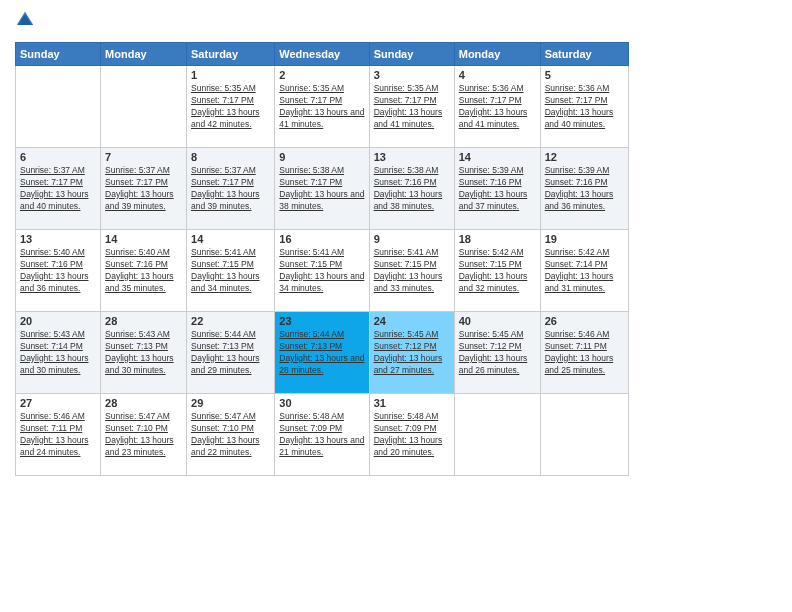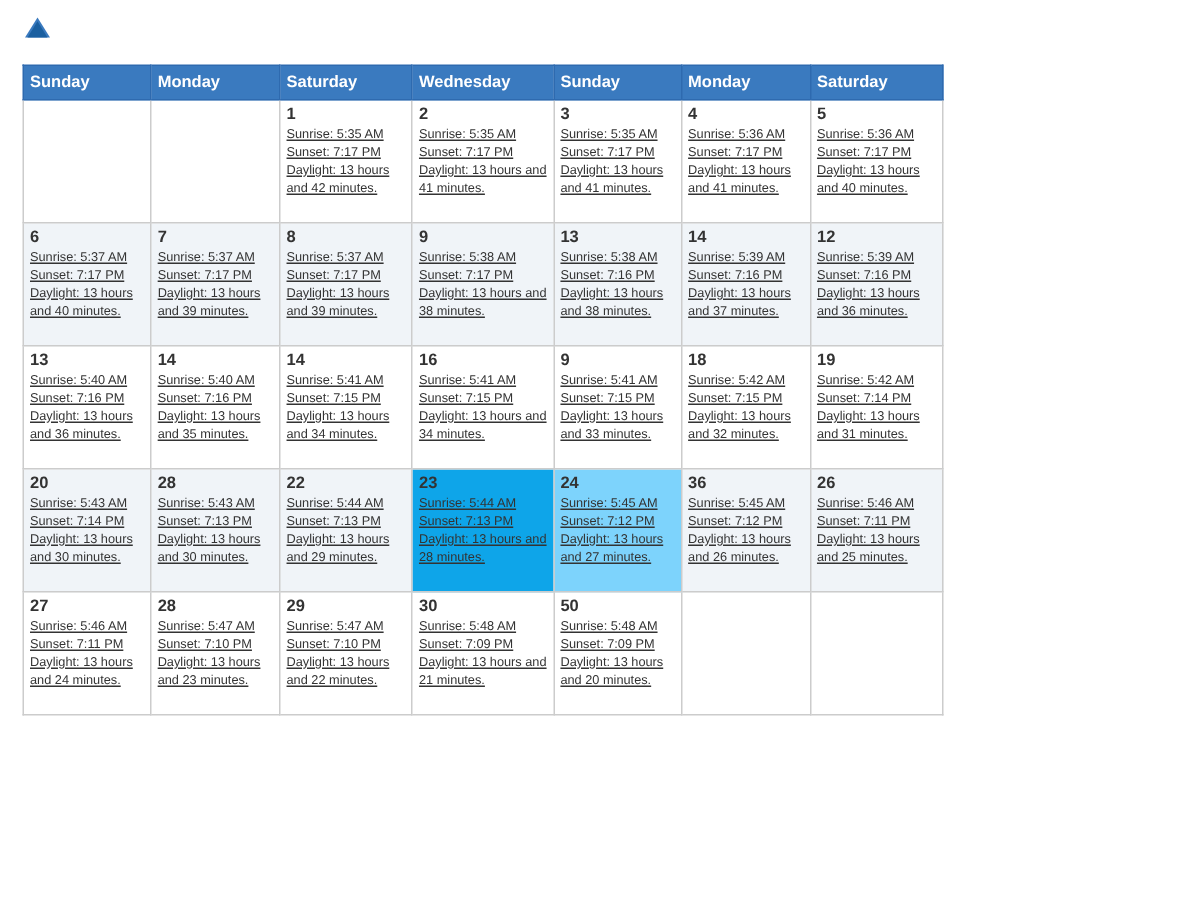--- a/index.html
+++ b/index.html
@@ -270,21 +270,21 @@
 Sunset: 7:13 PM
 Daylight: 13 hours and 28 minutes.</div>
           </td>
           <td style="background: #7dd3fc;">
             <div class="day-number">24</div>
             <div class="day-info" style="white-space: pre-line;">Sunrise: 5:45 AM
 Sunset: 7:12 PM
 Daylight: 13 hours and 27 minutes.</div>
           </td>
           <td style="background: rgb(240, 244, 248);">
-            <div class="day-number">36</div>
+            <div class="day-number">40</div>
             <div class="day-info" style="white-space: pre-line;">Sunrise: 5:45 AM
 Sunset: 7:12 PM
 Daylight: 13 hours and 26 minutes.</div>
           </td>
           <td style="background: rgb(240, 244, 248);">
             <div class="day-number">26</div>
             <div class="day-info" style="white-space: pre-line;">Sunrise: 5:46 AM
 Sunset: 7:11 PM
 Daylight: 13 hours and 25 minutes.</div>
           </td>
@@ -308,21 +308,21 @@
 Sunset: 7:10 PM
 Daylight: 13 hours and 22 minutes.</div>
           </td>
           <td>
             <div class="day-number">30</div>
             <div class="day-info" style="white-space: pre-line;">Sunrise: 5:48 AM
 Sunset: 7:09 PM
 Daylight: 13 hours and 21 minutes.</div>
           </td>
           <td>
-            <div class="day-number">50</div>
+            <div class="day-number">31</div>
             <div class="day-info" style="white-space: pre-line;">Sunrise: 5:48 AM
 Sunset: 7:09 PM
 Daylight: 13 hours and 20 minutes.</div>
           </td>
           <td class="empty-cell"></td>
           <td class="empty-cell"></td>
         </tr>
       </tbody>
   </table>
 </div>

